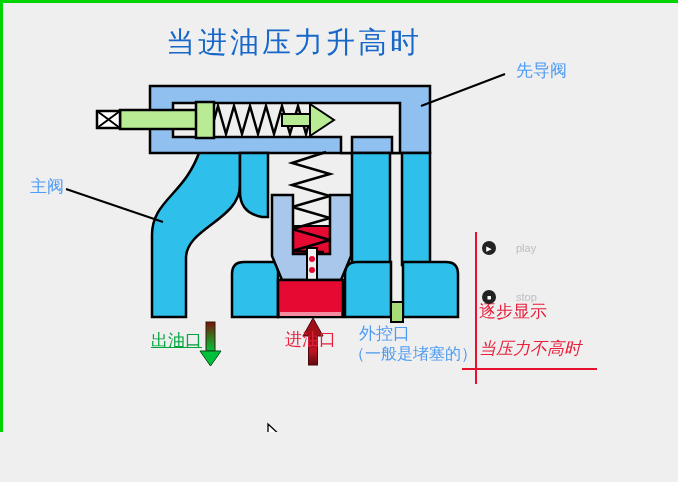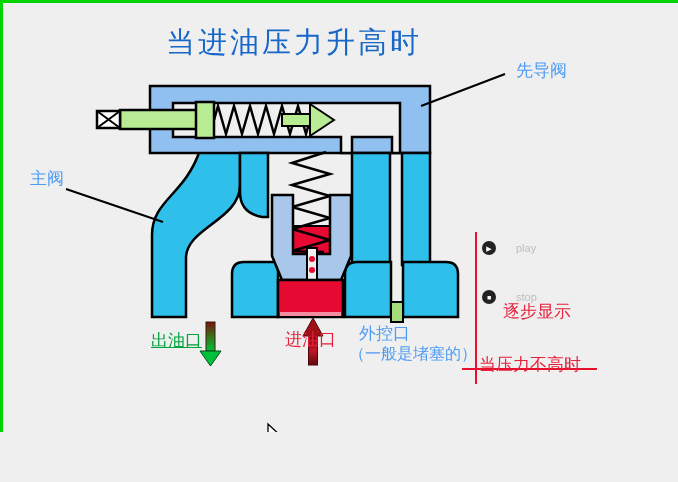--- a/index.html
+++ b/index.html
@@ -9,27 +9,27 @@
   }
   .border-top{position:absolute;left:0;top:0;width:678px;height:3px;background:#00d400;}
   .border-left{position:absolute;left:0;top:0;width:3px;height:482px;background:#00d400;}
   .diagram-svg{position:absolute;left:0;top:0;}
   .txt{position:absolute;white-space:nowrap;line-height:1.1;}
   .title{left:166px;top:27px;font-size:29px;letter-spacing:3px;color:#1767c9;}
   .lbl-blue{color:#4e9bf2;font-size:17px;}
   .lbl-green{color:#00a33c;font-size:17px;}
   .lbl-red{color:#e8203c;font-size:17px;}
   .pilot-lbl{left:516px;top:62px;}
-  .main-lbl{left:30px;top:170px;}
+  .main-lbl{left:30px;top:178px;}
   .outlet-lbl{left:151px;top:332px;text-decoration:underline;}
   .inlet-lbl{left:256px;top:331px;margin-left:29px;}
   .control-lbl{left:359px;top:325px;}
   .control-note{left:349px;top:345px;font-size:16px;}
-  .note-step{left:503px;top:303px;}
-  .note-low{left:479px;top:356px;}
+  .note-step{left:479px;top:303px;}
+  .note-low{left:479px;top:340px;font-style:italic;}
   .media-btn{
     position:absolute;display:flex;align-items:center;gap:20px;cursor:pointer;
     font-family:"Liberation Sans","DejaVu Sans",sans-serif;
   }
   .media-btn .disc{
     width:14px;height:14px;border-radius:50%;background:#222;color:#fff;
     display:flex;align-items:center;justify-content:center;font-size:7px;line-height:1;
   }
   .media-btn .cap{color:#bdbdbd;font-size:11px;}
   .play-btn{left:482px;top:241px;}

